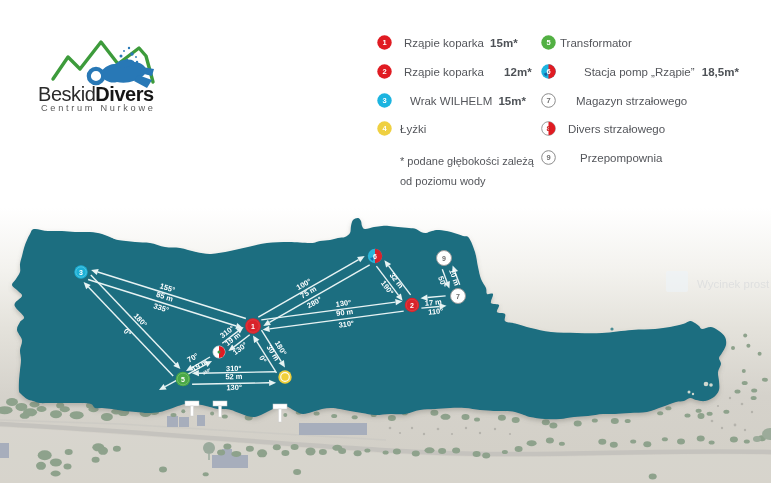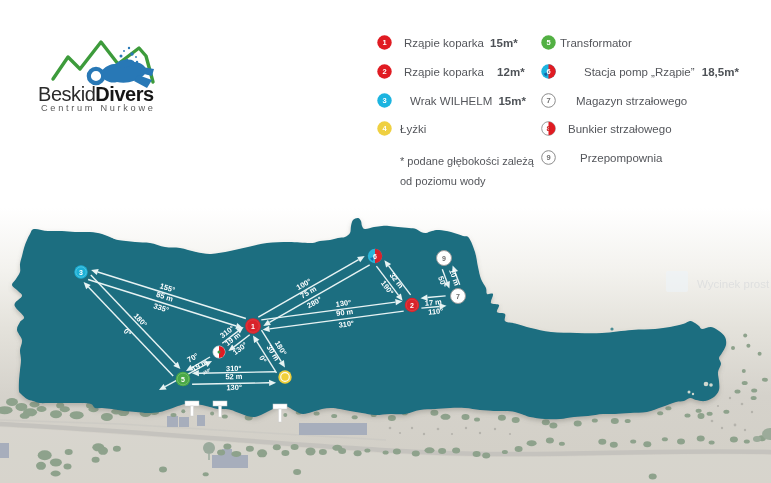--- a/index.html
+++ b/index.html
@@ -297,21 +297,21 @@
 <text x="253" y="328.52" font-size="7" font-weight="bold" fill="#fff" text-anchor="middle" font-family="Liberation Sans, sans-serif">1</text>
 </svg>
 <div class="legend">
 <div style="position:absolute;left:377px;top:35.0px;height:15px;line-height:15px;white-space:nowrap"><svg width="15" height="15" style="vertical-align:-3px">
           <circle cx="7.5" cy="7.5" r="7.2" fill="#e01b22"></circle>
           <text x="7.5" y="10.3" font-size="7.5" font-weight="bold" fill="#fff" text-anchor="middle" font-family="Liberation Sans, sans-serif">1</text>
         </svg><span style="margin-left:12px">Rząpie koparka</span> <b style="color:#4e5257;margin-left:3px">15m*</b></div>
 <div style="position:absolute;left:377px;top:63.8px;height:15px;line-height:15px;white-space:nowrap"><svg width="15" height="15" style="vertical-align:-3px">
           <circle cx="7.5" cy="7.5" r="7.2" fill="#e01b22"></circle>
           <text x="7.5" y="10.3" font-size="7.5" font-weight="bold" fill="#fff" text-anchor="middle" font-family="Liberation Sans, sans-serif">2</text>
-        </svg><span style="margin-left:12px">Rząpie koparka</span> <b style="color:#4e5257;margin-left:10px">12m*</b></div>
+        </svg><span style="margin-left:12px">Rząpie koparka</span> <b style="color:#4e5257;margin-left:17px">12m*</b></div>
 <div style="position:absolute;left:377px;top:92.6px;height:15px;line-height:15px;white-space:nowrap"><svg width="15" height="15" style="vertical-align:-3px">
           <circle cx="7.5" cy="7.5" r="7.2" fill="#1cb4e0"></circle>
           <text x="7.5" y="10.3" font-size="7.5" font-weight="bold" fill="#fff" text-anchor="middle" font-family="Liberation Sans, sans-serif">3</text>
         </svg><span style="margin-left:18px">Wrak WILHELM</span> <b style="color:#4e5257;margin-left:3px">15m*</b></div>
 <div style="position:absolute;left:377px;top:121.4px;height:15px;line-height:15px;white-space:nowrap"><svg width="15" height="15" style="vertical-align:-3px">
           <circle cx="7.5" cy="7.5" r="7.2" fill="#efd041"></circle>
           <text x="7.5" y="10.3" font-size="7.5" font-weight="bold" fill="#fff" text-anchor="middle" font-family="Liberation Sans, sans-serif">4</text>
         </svg><span style="margin-left:8px">Łyżki</span></div>
 <div style="position:absolute;left:541px;top:35.0px;height:15px;line-height:15px;white-space:nowrap"><svg width="15" height="15" style="vertical-align:-3px">
           <circle cx="7.5" cy="7.5" r="7.2" fill="#52b043"></circle>
@@ -324,21 +324,21 @@
           <text x="7.5" y="10.3" font-size="7.5" font-weight="bold" fill="#fff" text-anchor="middle" font-family="Liberation Sans, sans-serif">6</text>
         </svg><span style="margin-left:28px">Stacja pomp „Rząpie”</span> <b style="color:#4e5257;margin-left:4px">18,5m*</b></div>
 <div style="position:absolute;left:541px;top:92.6px;height:15px;line-height:15px;white-space:nowrap"><svg width="15" height="15" style="vertical-align:-3px">
           <circle cx="7.5" cy="7.5" r="6.8" fill="#fff" stroke="#8b8b8b" stroke-width="1"></circle>
           <text x="7.5" y="10.3" font-size="7.5" font-weight="bold" fill="#6d6d6d" text-anchor="middle" font-family="Liberation Sans, sans-serif">7</text>
         </svg><span style="margin-left:20px">Magazyn strzałowego</span></div>
 <div style="position:absolute;left:541px;top:121.4px;height:15px;line-height:15px;white-space:nowrap"><svg width="15" height="15" style="vertical-align:-3px">
           <circle cx="7.5" cy="7.5" r="6.8" fill="#fff" stroke="#999" stroke-width="1"></circle>
           <path d="M7.5 0.7 A6.8 6.8 0 0 1 7.5 14.3 Z" fill="#e01b22"></path>
           <text x="7.5" y="10.3" font-size="7.5" font-weight="bold" fill="#c22" text-anchor="middle" font-family="Liberation Sans, sans-serif">8</text>
-        </svg><span style="margin-left:12px">Bunkier strzałowego</span></div>
+        </svg><span style="margin-left:12px">Divers strzałowego</span></div>
 <div style="position:absolute;left:541px;top:150.2px;height:15px;line-height:15px;white-space:nowrap"><svg width="15" height="15" style="vertical-align:-3px">
           <circle cx="7.5" cy="7.5" r="6.8" fill="#fff" stroke="#8b8b8b" stroke-width="1"></circle>
           <text x="7.5" y="10.3" font-size="7.5" font-weight="bold" fill="#6d6d6d" text-anchor="middle" font-family="Liberation Sans, sans-serif">9</text>
         </svg><span style="margin-left:24px">Przepompownia</span></div>
 <div style="position:absolute;left:400px;top:151px;font-size:11px;line-height:20px;color:#54565b">* podane głębokości zależą<br>od poziomu wody</div>
 </div>
 
 <svg style="position:absolute;left:0;top:0" width="220" height="130" viewBox="0 0 220 130">
   <polyline points="53,79 68,57 80,69 101,42 118,64 139,48 146,56 153,82" fill="none" stroke="#3d9b3b" stroke-width="3.4" stroke-linejoin="round" stroke-linecap="round"></polyline>
 

